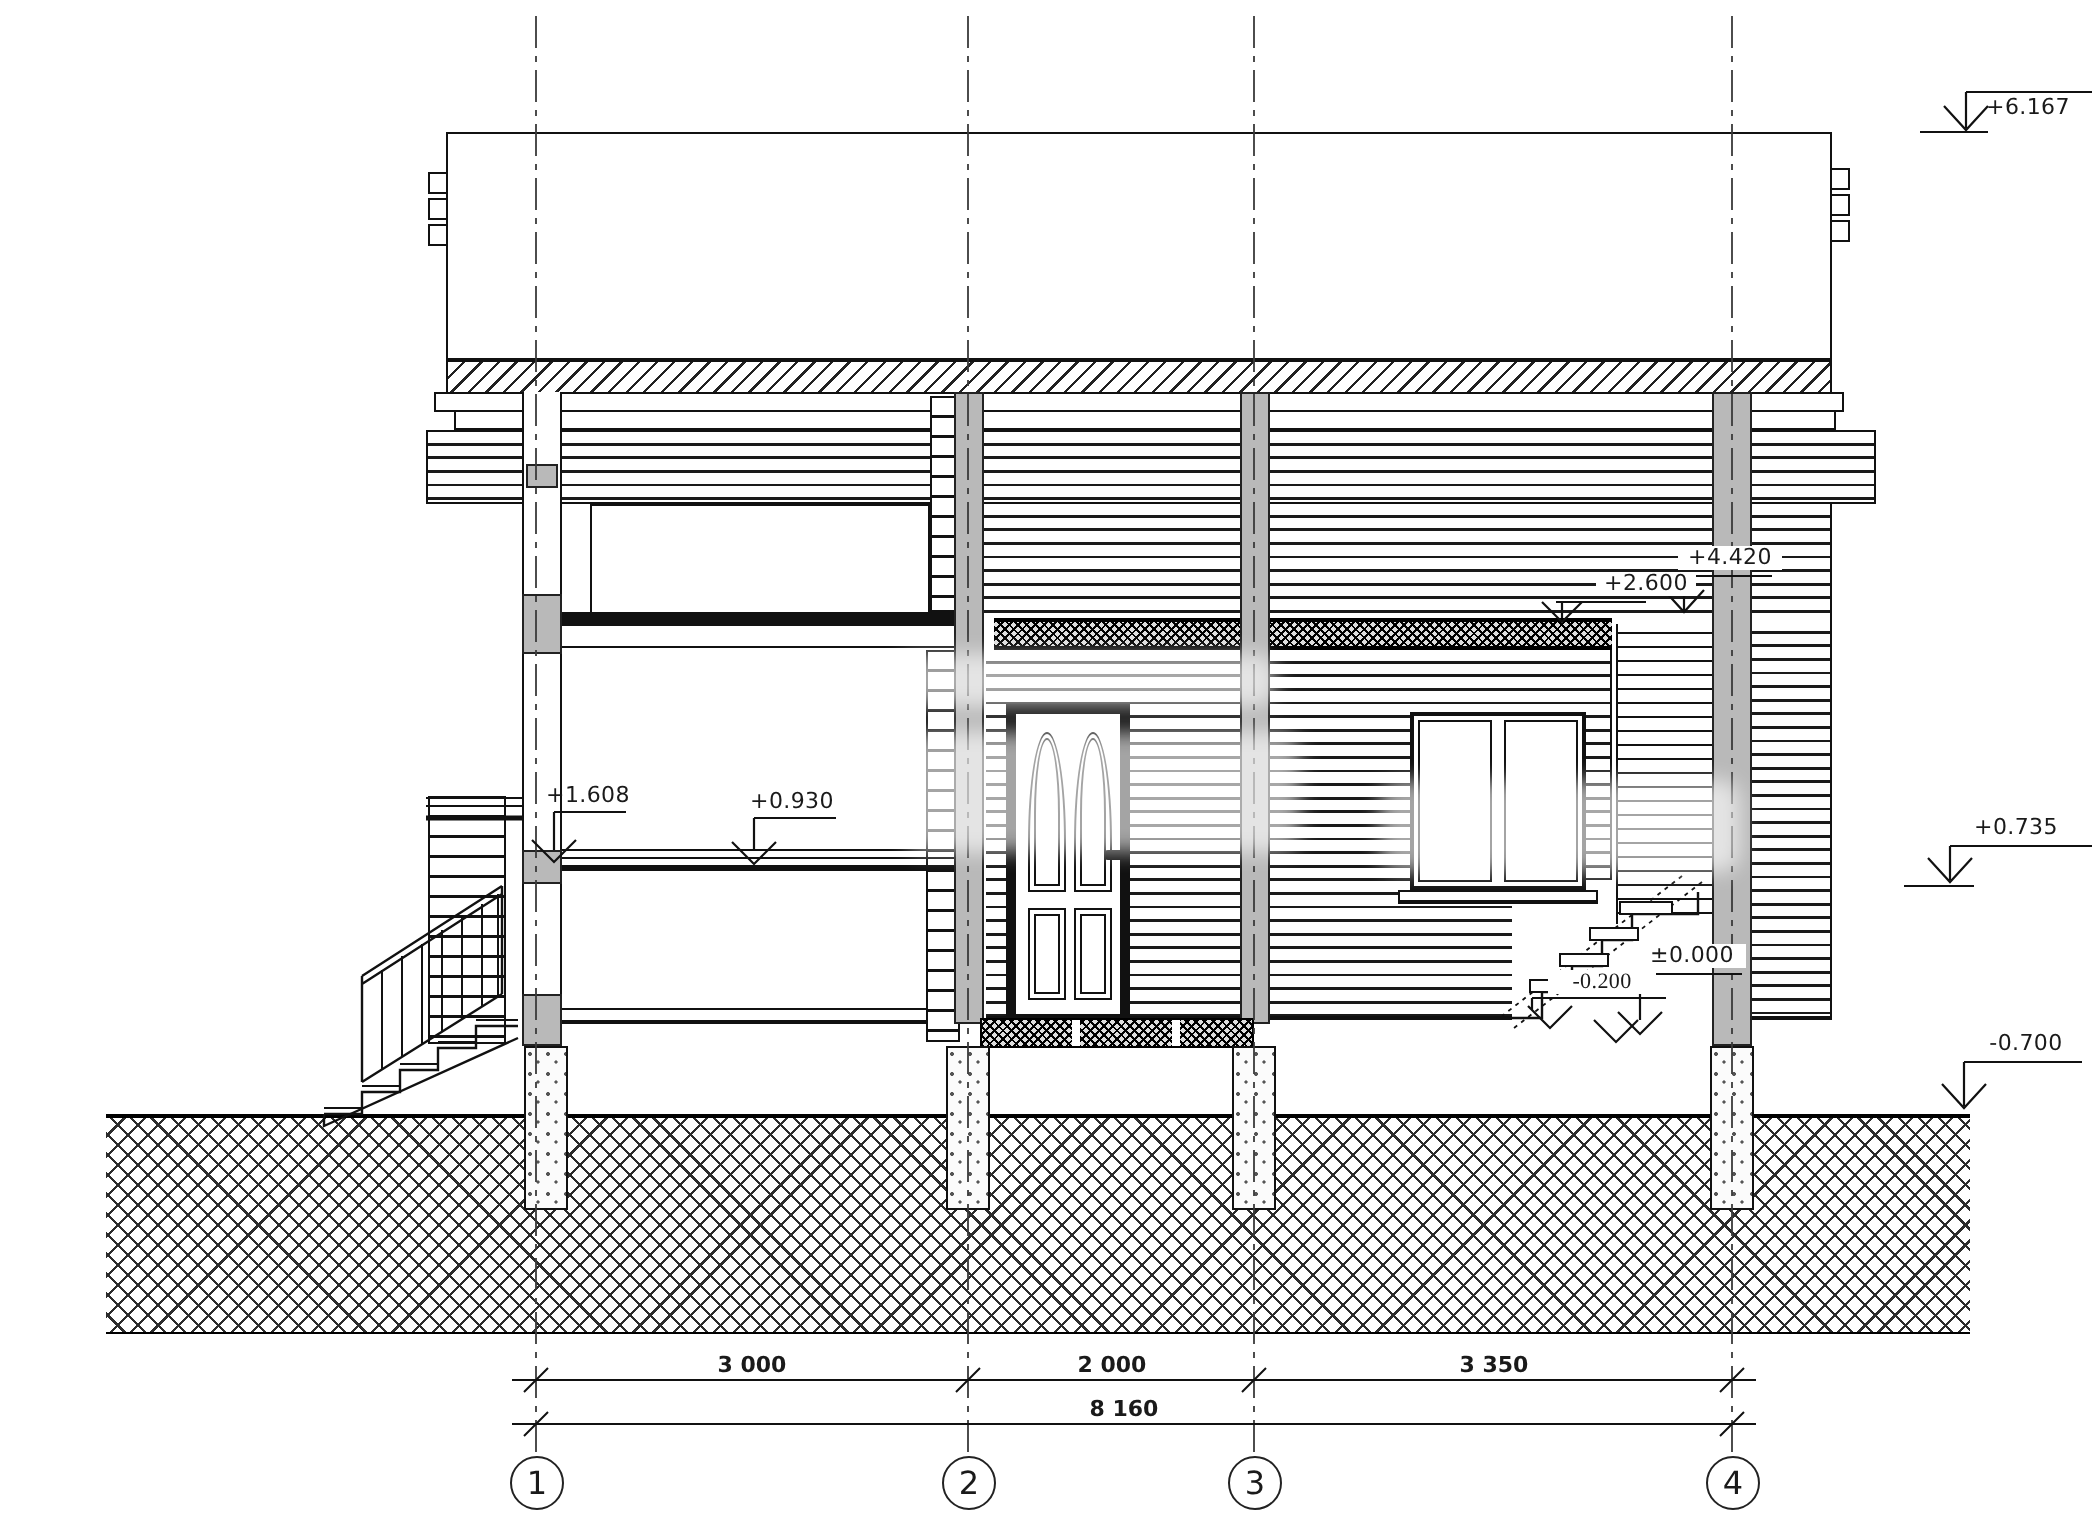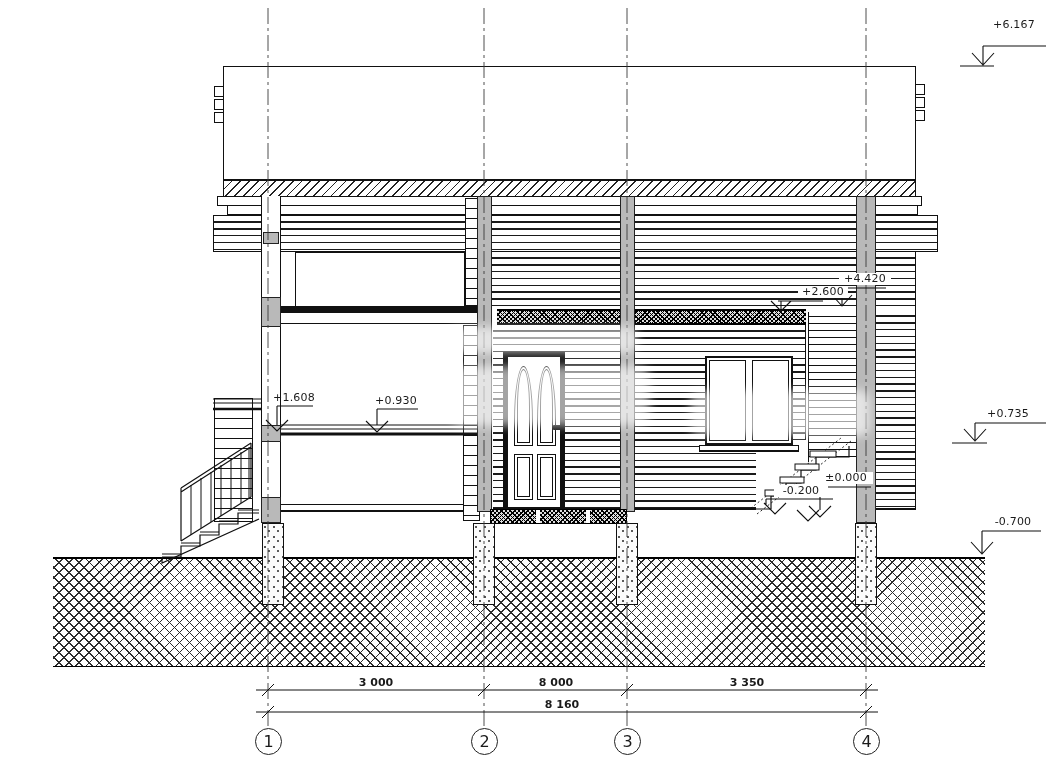--- a/index.html
+++ b/index.html
@@ -171,32 +171,32 @@
       <path d="M766 499 H833 M766 499 V505 M764 503 L775 514 L786 503 M797 510 L808 521 L819 510"></path>
     </g>
 
     <g stroke="#111" stroke-width="1" fill="none">
       <path d="M256 690 H878 M256 712 H878"></path>
       <path d="M262 696 L274 684 M478 696 L490 684 M621 696 L633 684 M860 696 L872 684"></path>
       <path d="M262 718 L274 706 M860 718 L872 706"></path>
     </g>
   </svg>
 
-  <div class="lvl-label" style="left:984px;top:19px;width:60px;">+6.167</div>
+  <div class="lvl-label" style="left:984px;top:48px;width:60px;">+6.167</div>
   <div class="lvl-label" style="left:978px;top:408px;width:60px;">+0.735</div>
   <div class="lvl-label" style="left:984px;top:516px;width:58px;">-0.700</div>
   <div class="lvl-label mask" style="left:839px;top:273px;width:50px;">+4.420</div>
   <div class="lvl-label mask" style="left:798px;top:286px;width:48px;">+2.600</div>
   <div class="lvl-label" style="left:272px;top:392px;width:44px;">+1.608</div>
   <div class="lvl-label" style="left:372px;top:395px;width:48px;">+0.930</div>
   <div class="lvl-label mask" style="left:819px;top:472px;width:52px;">±0.000</div>
-  <div class="lvl-label mask" style="left:774px;top:485px;width:52px;">-0.200</div>
+  <div class="lvl-label mask" style="left:774px;top:485px;width:52px;font-family:Liberation Serif, serif;">-0.200</div>
 
   <div class="dim-label" style="left:346px;top:677px;width:60px;">3 000</div>
-  <div class="dim-label" style="left:526px;top:677px;width:60px;">8 000</div>
+  <div class="dim-label" style="left:526px;top:677px;width:60px;">2 000</div>
   <div class="dim-label" style="left:717px;top:677px;width:60px;">3 350</div>
   <div class="dim-label" style="left:532px;top:699px;width:60px;">8 160</div>
 
   <div class="axis-bubble" style="left:255px;top:728px;">
       <span>1</span>
     </div>
   <div class="axis-bubble" style="left:471px;top:728px;">
       <span>2</span>
     </div>
   <div class="axis-bubble" style="left:614px;top:728px;">

